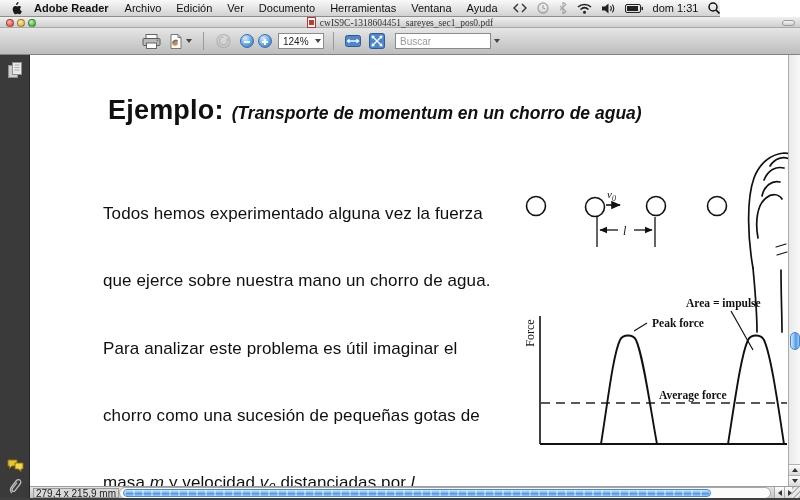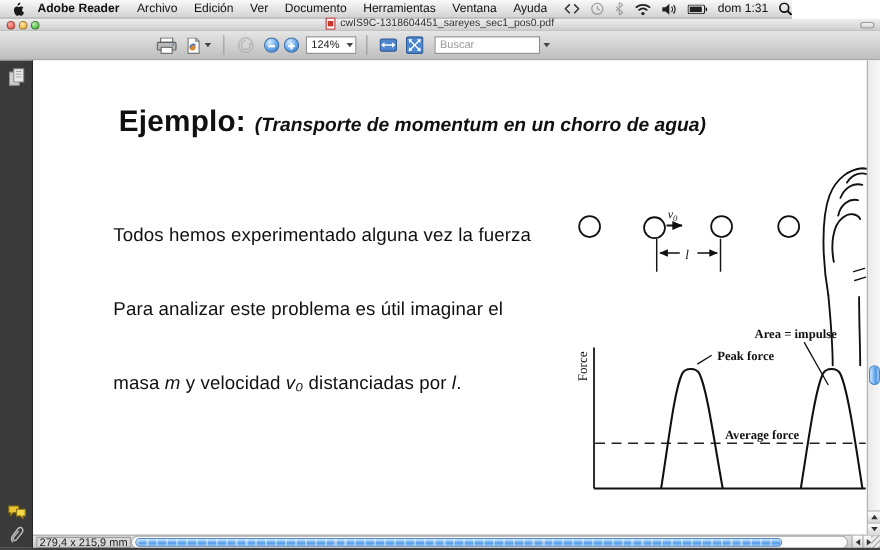--- a/index.html
+++ b/index.html
@@ -16,21 +16,21 @@
   .mb-item { margin-right:15px; white-space:nowrap; }
   .mb-item.app { font-weight:bold; margin-right:16px; }
   .mb-right { display:flex; align-items:center; gap:10px; padding-right:10px; }
   .mb-right svg { display:block; }
   .mb-clock { font-size:11px; white-space:nowrap; }
   .dim { opacity:.45; }
 
   
   .titlebar { position:absolute; left:0; top:17px; width:800px; height:11px;
     background:linear-gradient(#efefef,#cfcfcf); border-bottom:1px solid #a8a8a8;
-    display:flex; align-items:flex-end; }
+    display:flex; align-items:flex-start;font-family:Liberation Serif, serif; }
   .lights { position:absolute; left:6px; top:2px; display:flex; gap:3px; }
   .light { width:8px; height:8px; border-radius:50%; border:1px solid rgba(0,0,0,.35); }
   .light.red { background:radial-gradient(circle at 35% 30%,#ffb3ad,#ec6a5e 60%,#d5484a); }
   .light.yellow { background:radial-gradient(circle at 35% 30%,#ffeab0,#f5bf4f 60%,#dfa123); }
   .light.green { background:radial-gradient(circle at 35% 30%,#c8f2b8,#61c555 60%,#3da437); }
   .title-wrap { margin:0 auto; display:flex; align-items:center; gap:4px; font-size:9.5px; color:#333; }
   .pdficon { width:9px; height:11px; background:#fff; border:1px solid #b33; position:relative; }
   .pdficon::after { content:""; position:absolute; left:1px; top:2px; width:5px; height:5px; background:#c8372d; }
   .lozenge { position:absolute; right:5px; top:3px; width:13px; height:6px; border-radius:4px;
     border:1px solid #9a9a9a; background:linear-gradient(#f5f5f5,#d0d0d0); }
@@ -271,21 +271,23 @@
     </div>
 
     <div class="doc">
       <div class="heading">
         <span class="main">Ejemplo:</span>
         <span class="note">(Transporte de momentum en un chorro de agua)</span>
       </div>
 
       <div class="bodytext">
         <div>Todos hemos experimentado alguna vez la fuerza</div>
+        <div>que ejerce sobre nuestra mano un chorro de agua.</div>
         <div>Para analizar este problema es útil imaginar el</div>
+        <div>chorro como una sucesión de pequeñas gotas de</div>
         <div>masa <i>m</i> y velocidad <i>v₀</i> distanciadas por <i>l</i>.</div>
         
         
         
         
         
         
         
         
         

